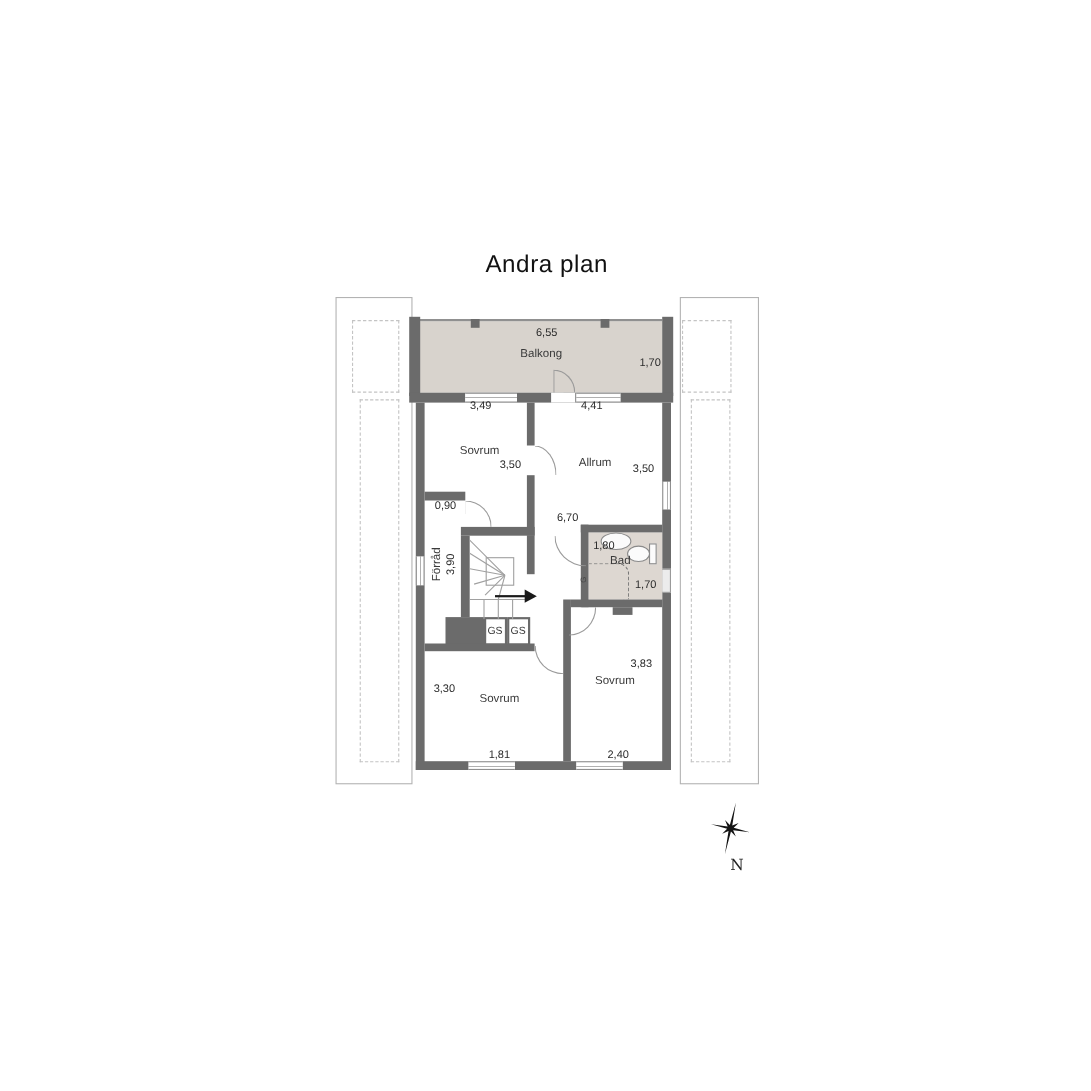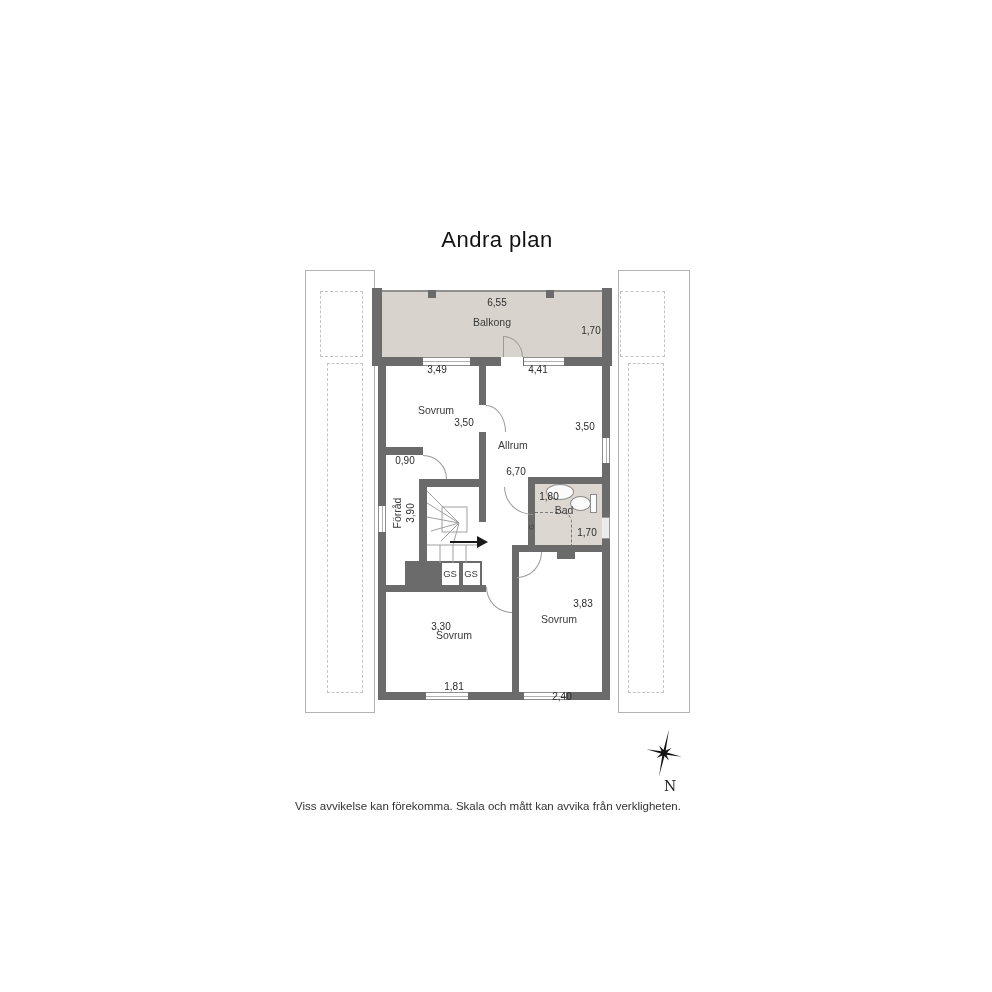--- a/index.html
+++ b/index.html
@@ -112,45 +112,44 @@
   <div class="abs" style="left:477px;top:536px;width:0;height:0;border-left:11px solid #1a1a1a;border-top:6px solid transparent;border-bottom:6px solid transparent;"></div>
 
   <span class="lbl" style="left:497px;top:303px;">6,55</span>
   <span class="lbl room" style="left:492px;top:322px;">Balkong</span>
   <span class="lbl" style="left:591px;top:331px;">1,70</span>
 
   <span class="lbl" style="left:437px;top:370px;">3,49</span>
   <span class="lbl" style="left:538px;top:370px;">4,41</span>
   <span class="lbl room" style="left:436px;top:410px;">Sovrum</span>
   <span class="lbl" style="left:464px;top:423px;">3,50</span>
-  <span class="lbl room" style="left:513px;top:421px;margin-top:24px;">Allrum</span>
+  <span class="lbl room" style="left:541px;top:421px;">Allrum</span>
   <span class="lbl" style="left:585px;top:427px;">3,50</span>
 
   <span class="lbl" style="left:405px;top:461px;">0,90</span>
   <span class="lbl" style="left:516px;top:472px;">6,70</span>
   <span class="lbl room rot" style="left:397px;top:513px;">Förråd</span>
   <span class="lbl rot" style="left:411px;top:513px;">3,90</span>
 
   <span class="lbl" style="left:549px;top:497px;">1,80</span>
   <span class="lbl room" style="left:564px;top:510px;">Bad</span>
   <span class="lbl tiny rot" style="left:531px;top:527px;">G</span>
   <span class="lbl" style="left:587px;top:533px;">1,70</span>
 
   <span class="lbl gs" style="left:450px;top:574px;">GS</span>
   <span class="lbl gs" style="left:471px;top:574px;">GS</span>
 
   <span class="lbl" style="left:583px;top:604px;">3,83</span>
   <span class="lbl room" style="left:559px;top:619px;">Sovrum</span>
-  <span class="lbl" style="left:404px;top:627px;margin-left:37px;">3,30</span>
+  <span class="lbl" style="left:404px;top:627px;">3,30</span>
   <span class="lbl room" style="left:454px;top:635px;">Sovrum</span>
   <span class="lbl" style="left:454px;top:687px;">1,81</span>
-  <span class="lbl" style="left:562px;top:687px;margin-top:10px;">2,40</span>
+  <span class="lbl" style="left:562px;top:687px;">2,40</span>
 
   <svg class="abs" style="left:633px;top:722px;" width="64" height="76" viewBox="0 0 64 76">
     <polygon fill="#141414" points="
       36.0,7.5 32.7,28.5 38.5,26.1 34.0,30.5 48.6,34.7 33.5,32.7 35.9,38.5 31.5,34.0
       26.0,54.5 29.3,33.5 23.5,35.9 28.0,31.5 13.4,27.3 28.5,29.3 26.1,23.5 30.5,28.0"></polygon>
     <text x="37" y="69" text-anchor="middle" font-size="14" font-family="DejaVu Serif, serif" fill="#222">N</text>
   </svg>
 
-  <div class="disclaimer" style="left:488px;top:800px;">Viss avvikelse kan förekomma. Skala och mått kan avvika från verkligheten.</div>
 
 </div>
 
 </body></html>

